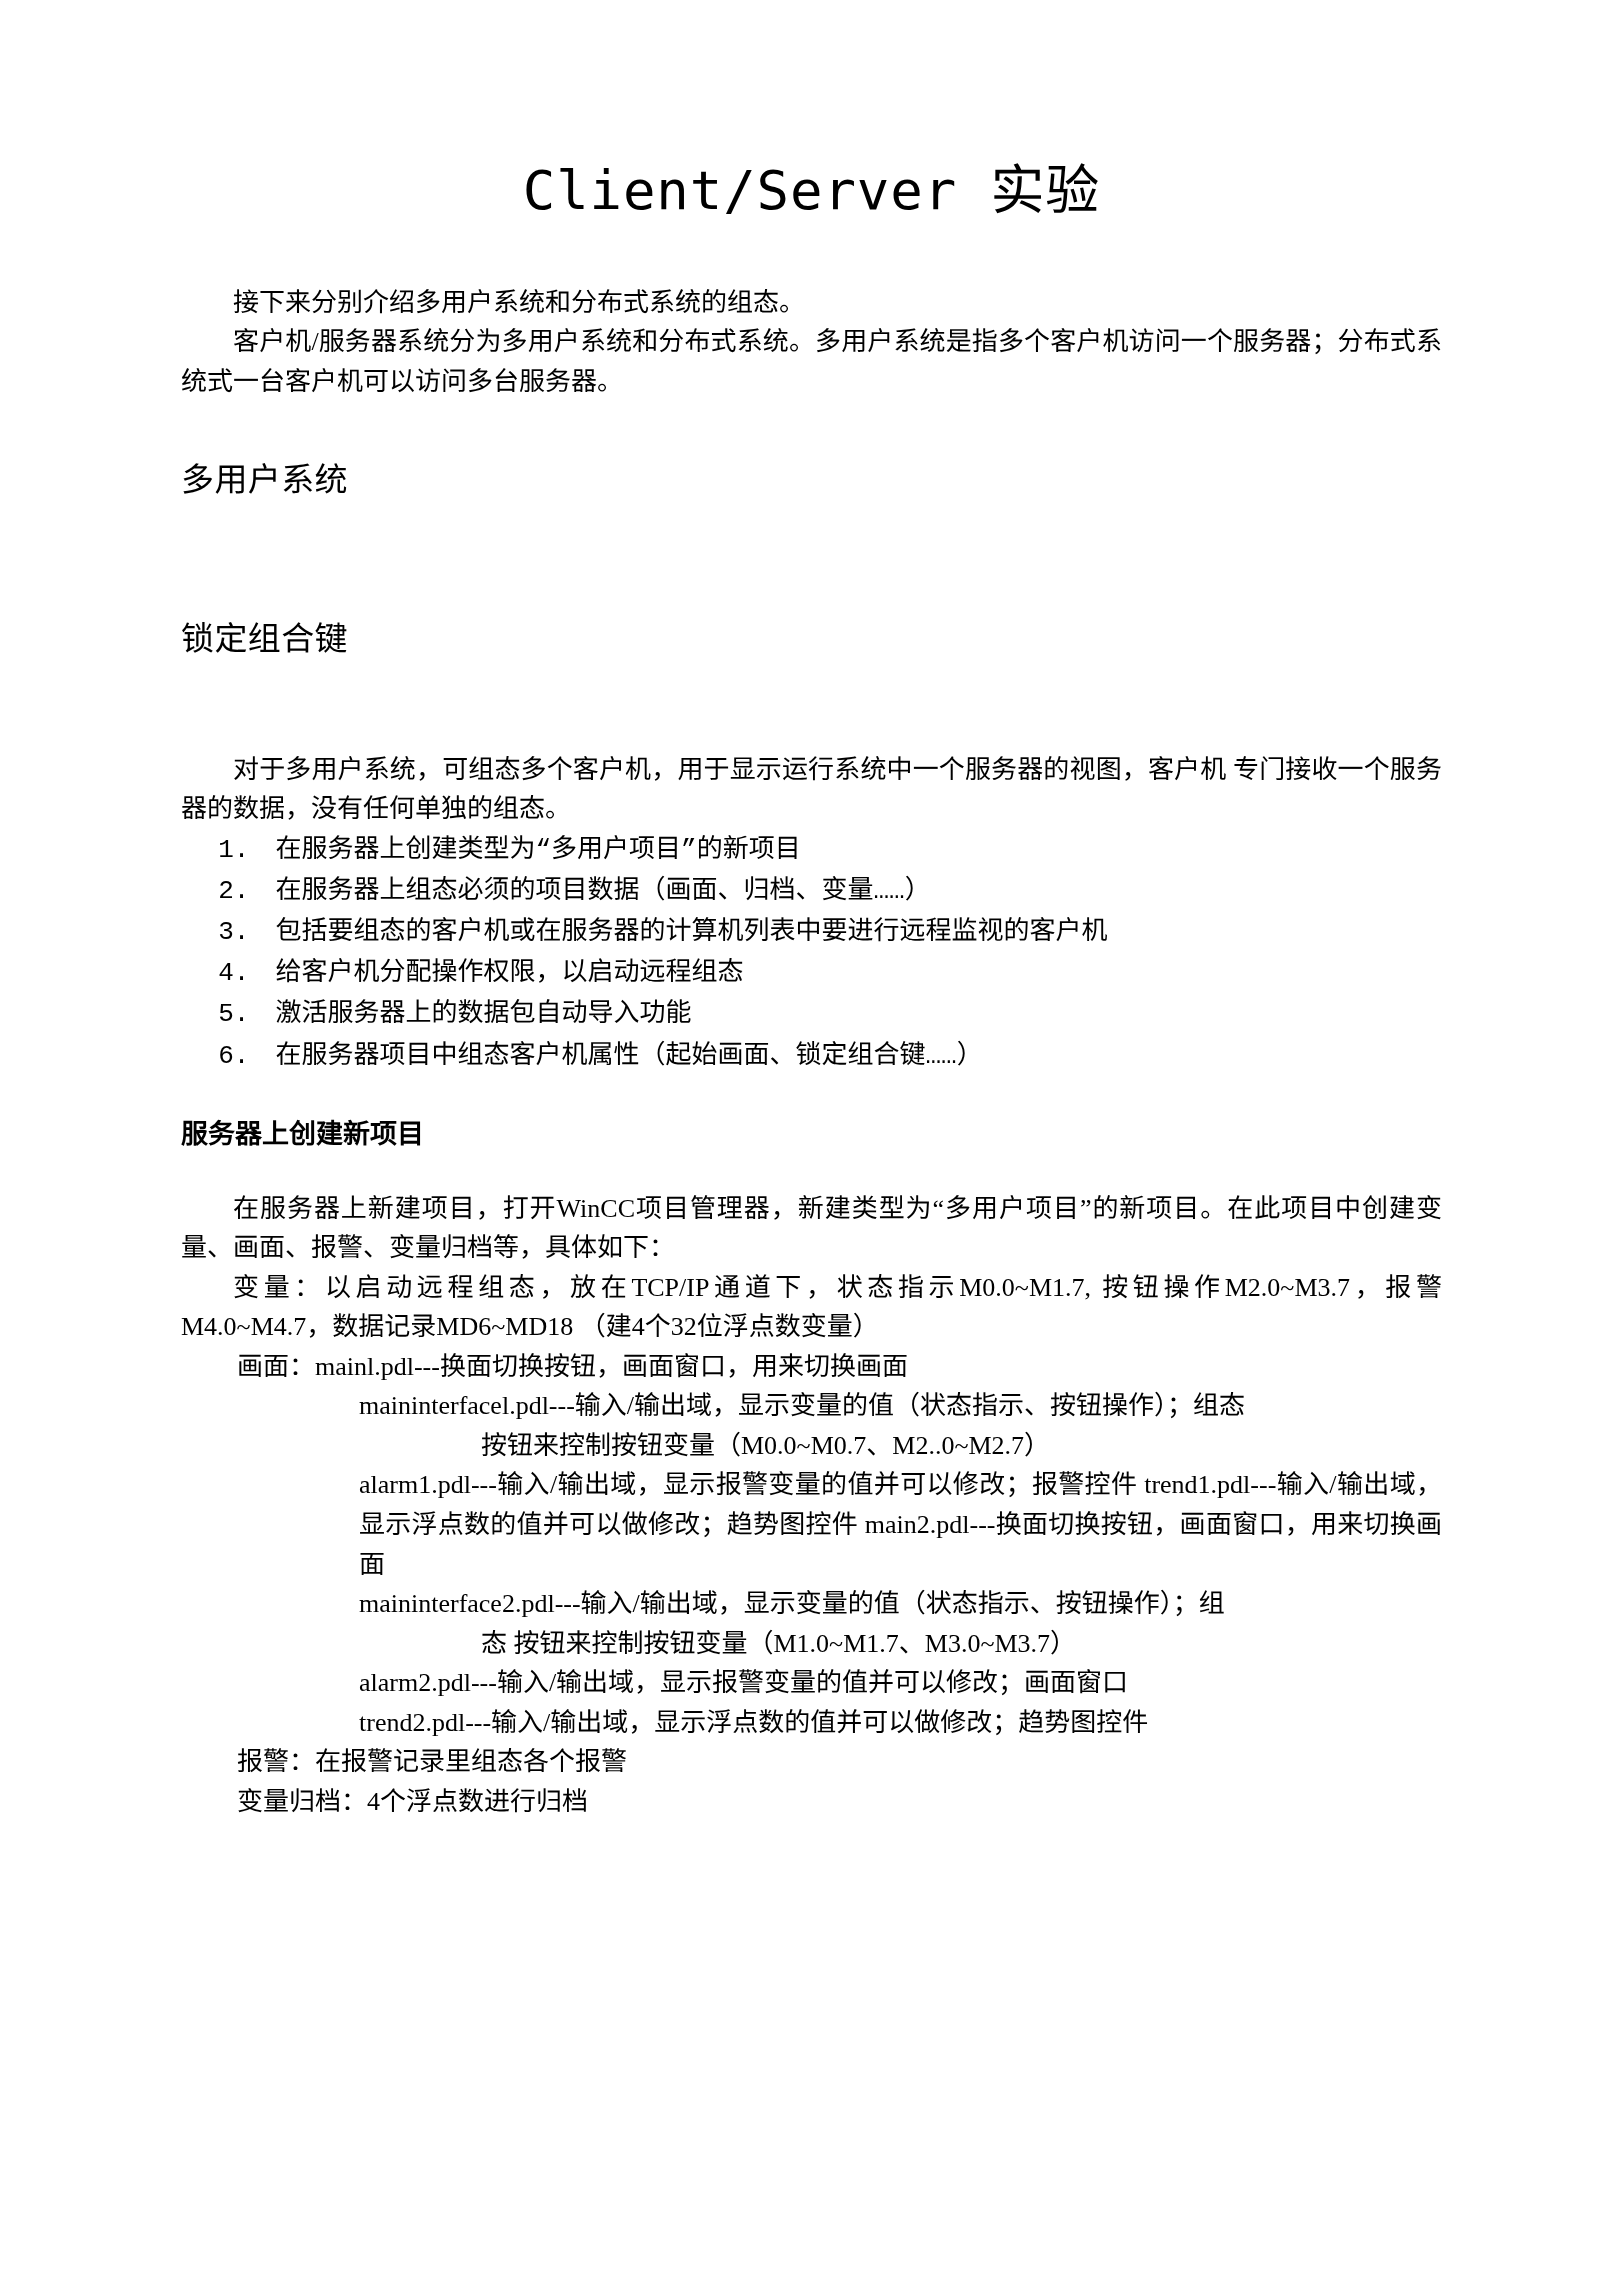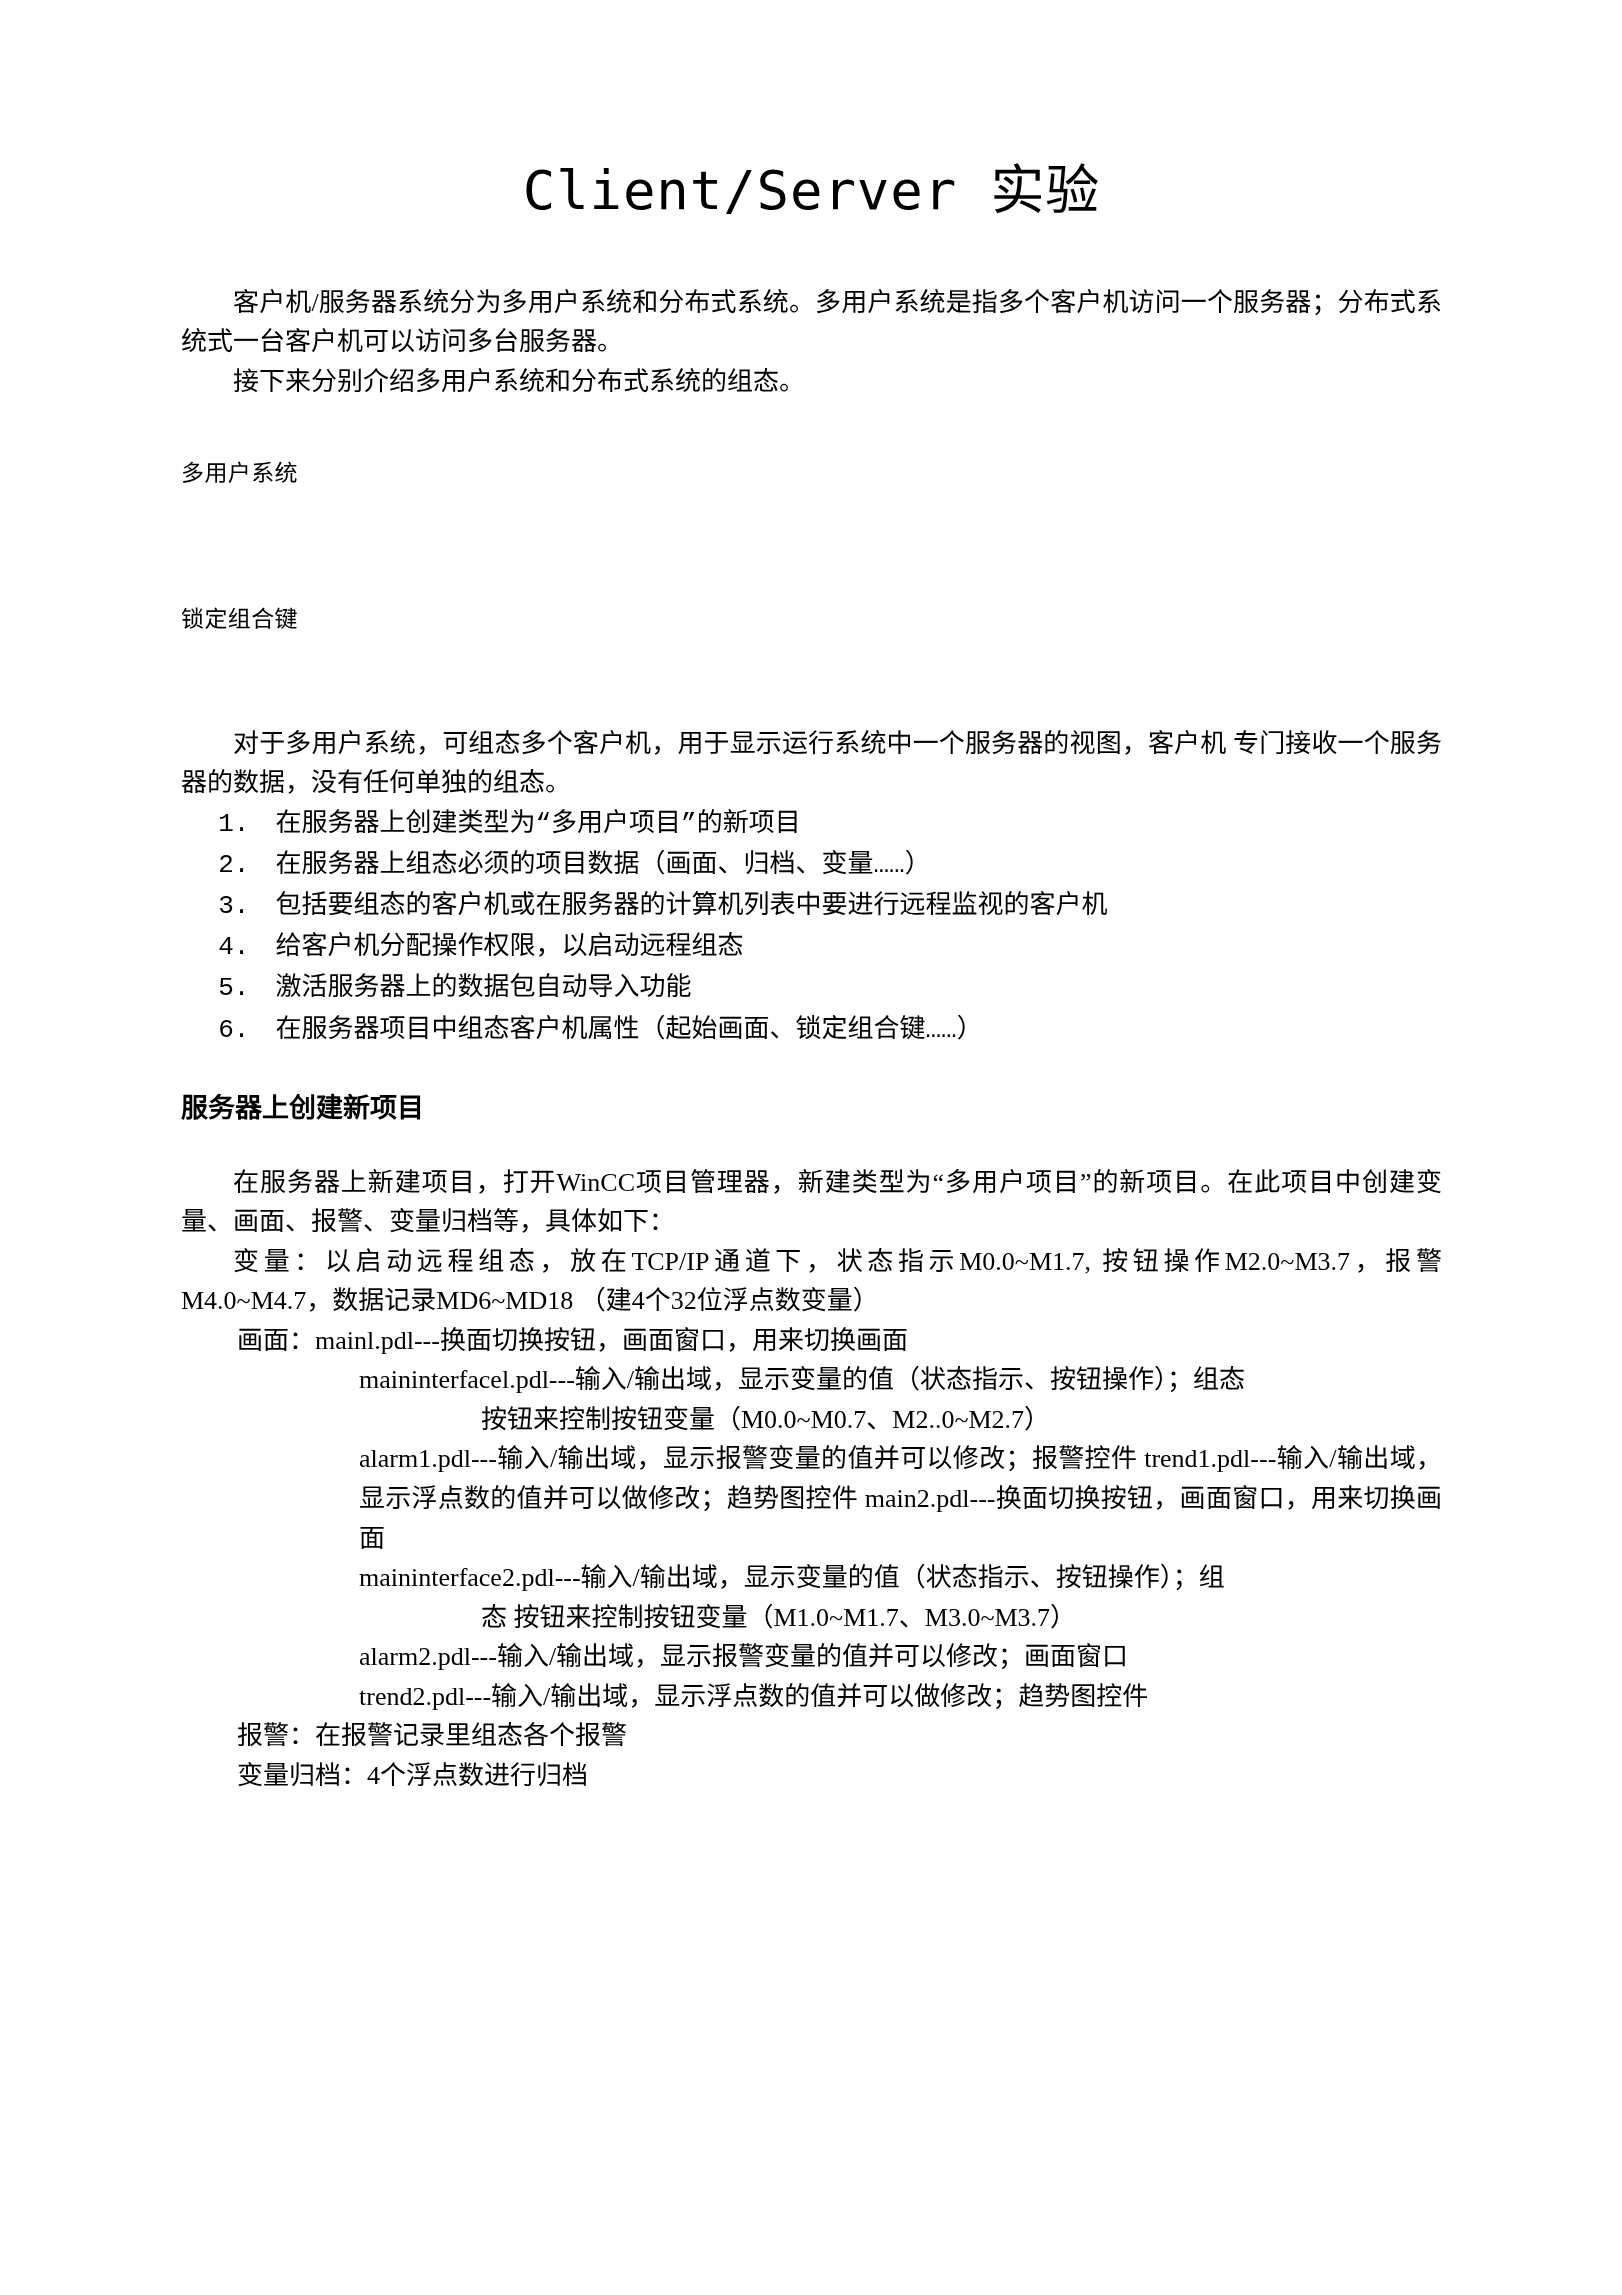--- a/index.html
+++ b/index.html
@@ -37,21 +37,21 @@
     text-align: justify;
     text-justify: inter-ideograph;
   }
   .indent-2em { text-indent: 2em; }
 
   .block-gap-1 { height: 38px; }
   .block-gap-2 { height: 58px; }
   .block-gap-3 { height: 31px; }
 
   h2.h-major {
-    font-size: 23px;
+    font-size: 33px;
     font-weight: 400;
     font-family: "DejaVu Sans", "Liberation Sans", sans-serif;
     margin: 0;
     line-height: 1.3;
     letter-spacing: 0.4px;
   }
   h3.h-minor {
     font-size: 27px;
     font-weight: 700;
     font-family: "DejaVu Sans", "Liberation Sans", sans-serif;
@@ -88,23 +88,23 @@
 </style>
 </head>
 <body>
 
 <div class="page">
 
   <h1 class="doc-title">Client/Server 实验</h1>
 
   <div class="block-gap-2"></div>
 
+  <p class="body-p indent-2em">接下来分别介绍多用户系统和分布式系统的组态。</p>
+
   <p class="body-p indent-2em">客户机/服务器系统分为多用户系统和分布式系统。多用户系统是指多个客户机访问一个服务器；分布式系统式一台客户机可以访问多台服务器。</p>
-
-  <p class="body-p indent-2em">接下来分别介绍多用户系统和分布式系统的组态。</p>
 
   <div class="block-gap-2"></div>
 
   <h2 class="h-major">多用户系统</h2>
 
   <div class="block-gap-2"></div>
   <div class="block-gap-2"></div>
 
   <h2 class="h-major">锁定组合键</h2>
 

